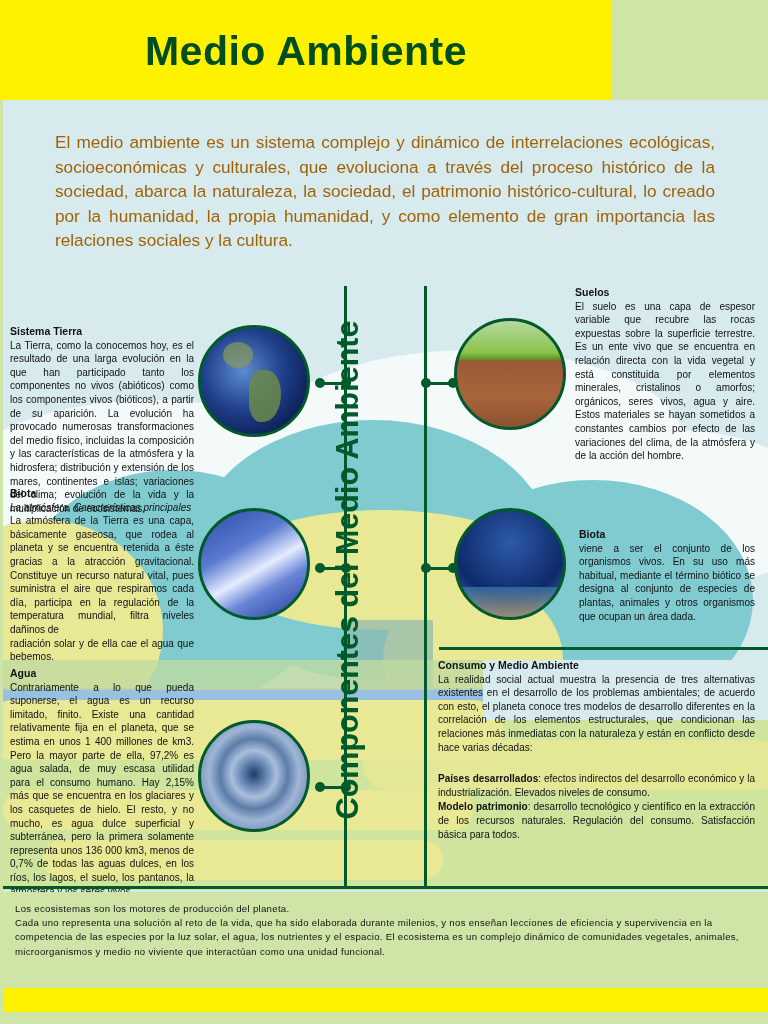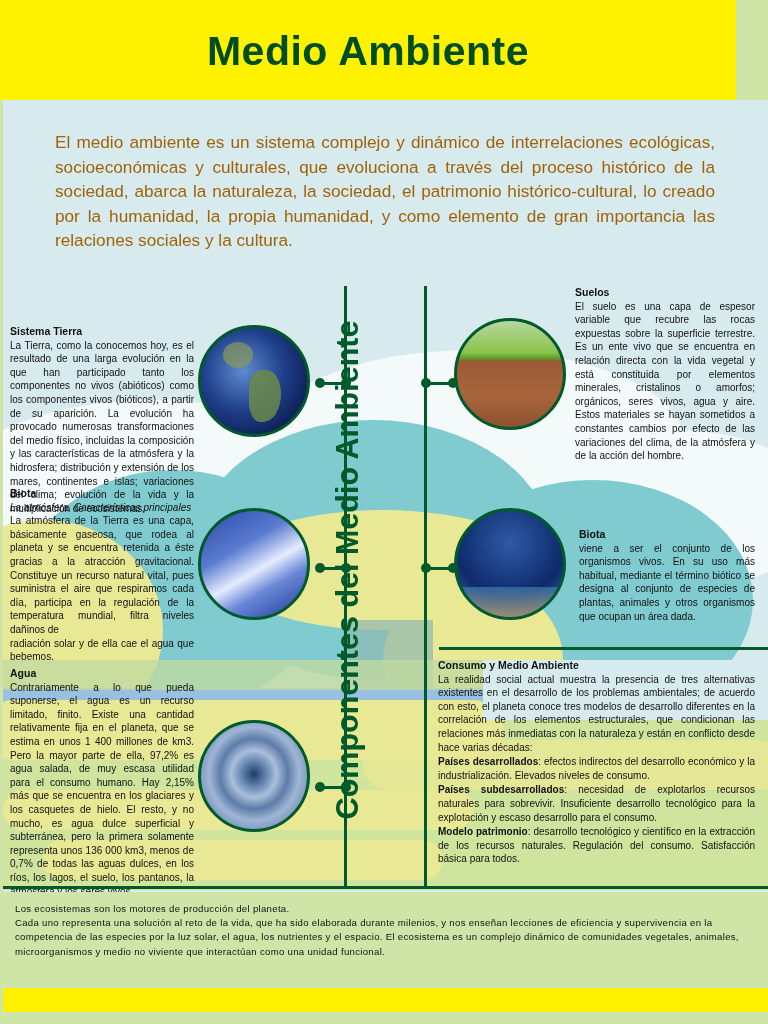--- a/index.html
+++ b/index.html
@@ -1,19 +1,19 @@
 <!DOCTYPE html>
 <html><head>
 <meta charset="utf-8">
 <style>
   * { box-sizing: border-box; margin: 0; padding: 0; }
   html, body { width: 768px; height: 1024px; overflow: hidden; }
   body { position: relative; background: #cfe5a8; font-family: "Liberation Sans", sans-serif; color: #111; }
 
-  .header { position: absolute; left: 0; top: 0; width: 736px; height: 100px; background: #fff200; text-decoration: underline; }
+  .header { position: absolute; left: 0; top: 0; width: 612px; height: 100px; background: #fff200; text-decoration: underline; }
   .header h1 { position: absolute; left: 0; right: 0; top: 28px; text-align: center; font-size: 41px; font-weight: 700; color: #004d1f; letter-spacing: 0.5px; }
 
   .poster { position: absolute; left: 3px; top: 100px; width: 765px; height: 792px; background: #d7ebef; overflow: hidden; }
 
   
   .blob { position: absolute; border-radius: 50%; }
   .cloud-w { background: #f4f9fa; }
   .teal { background: #7fcbd0; }
   .yel { background: #e9e895; }
   .trunk { position: absolute; background: #8fb8b0; }
@@ -134,22 +134,21 @@
   </div>
 
   <div class="txt" style="left:576px; top:428px; width:176px;">
     <span class="hd">Biota</span>
     <span>viene a ser el conjunto de los organismos vivos. En su uso más habitual, mediante el término biótico se designa al conjunto de especies de plantas, animales y otros organismos que ocupan un área dada.</span>
   </div>
 
   <div class="txt" style="left:435px; top:559px; width:317px;">
     <span class="hd">Consumo y Medio Ambiente</span>
     <span>La realidad social actual muestra la presencia de tres alternativas existentes en el desarrollo de los problemas ambientales; de acuerdo con esto, el planeta conoce tres modelos de desarrollo diferentes en la correlación de los elementos estructurales, que condicionan las relaciones más inmediatas con la naturaleza y están en conflicto desde hace varias décadas:</span>
-    <div style="margin-top:1px;"><b>Países desarrollados</b><span>: efectos indirectos del desarrollo económico y la industrialización. Elevados niveles de consumo.</span></div>
-    <div style="margin-top:1px;"><b>Países subdesarrollados</b><span>: necesidad de explotarlos recursos naturales para sobrevivir. Insuficiente desarrollo tecnológico para la explotación y escaso desarrollo para el consumo.</span></div>
+    <div style="margin-top:18px;"><b>Países desarrollados</b><span>: efectos indirectos del desarrollo económico y la industrialización. Elevados niveles de consumo.</span></div>
     <div style="margin-top:1px;"><b>Modelo patrimonio</b><span>: desarrollo tecnológico y científico en la extracción de los recursos naturales. Regulación del consumo. Satisfacción básica para todos.</span></div>
   </div>
 
   <div class="divider"></div>
 </div>
 
 <div class="eco">
   <div>Los ecosistemas son los motores de producción del planeta.</div>
   <div>Cada uno representa una solución al reto de la vida, que ha sido elaborada durante milenios, y nos enseñan lecciones de eficiencia y supervivencia en la competencia de las especies por la luz solar, el agua, los nutrientes y el espacio. El ecosistema es un complejo dinámico de comunidades vegetales, animales, microorganismos y medio no viviente que interactúan como una unidad funcional.</div>
 </div>

